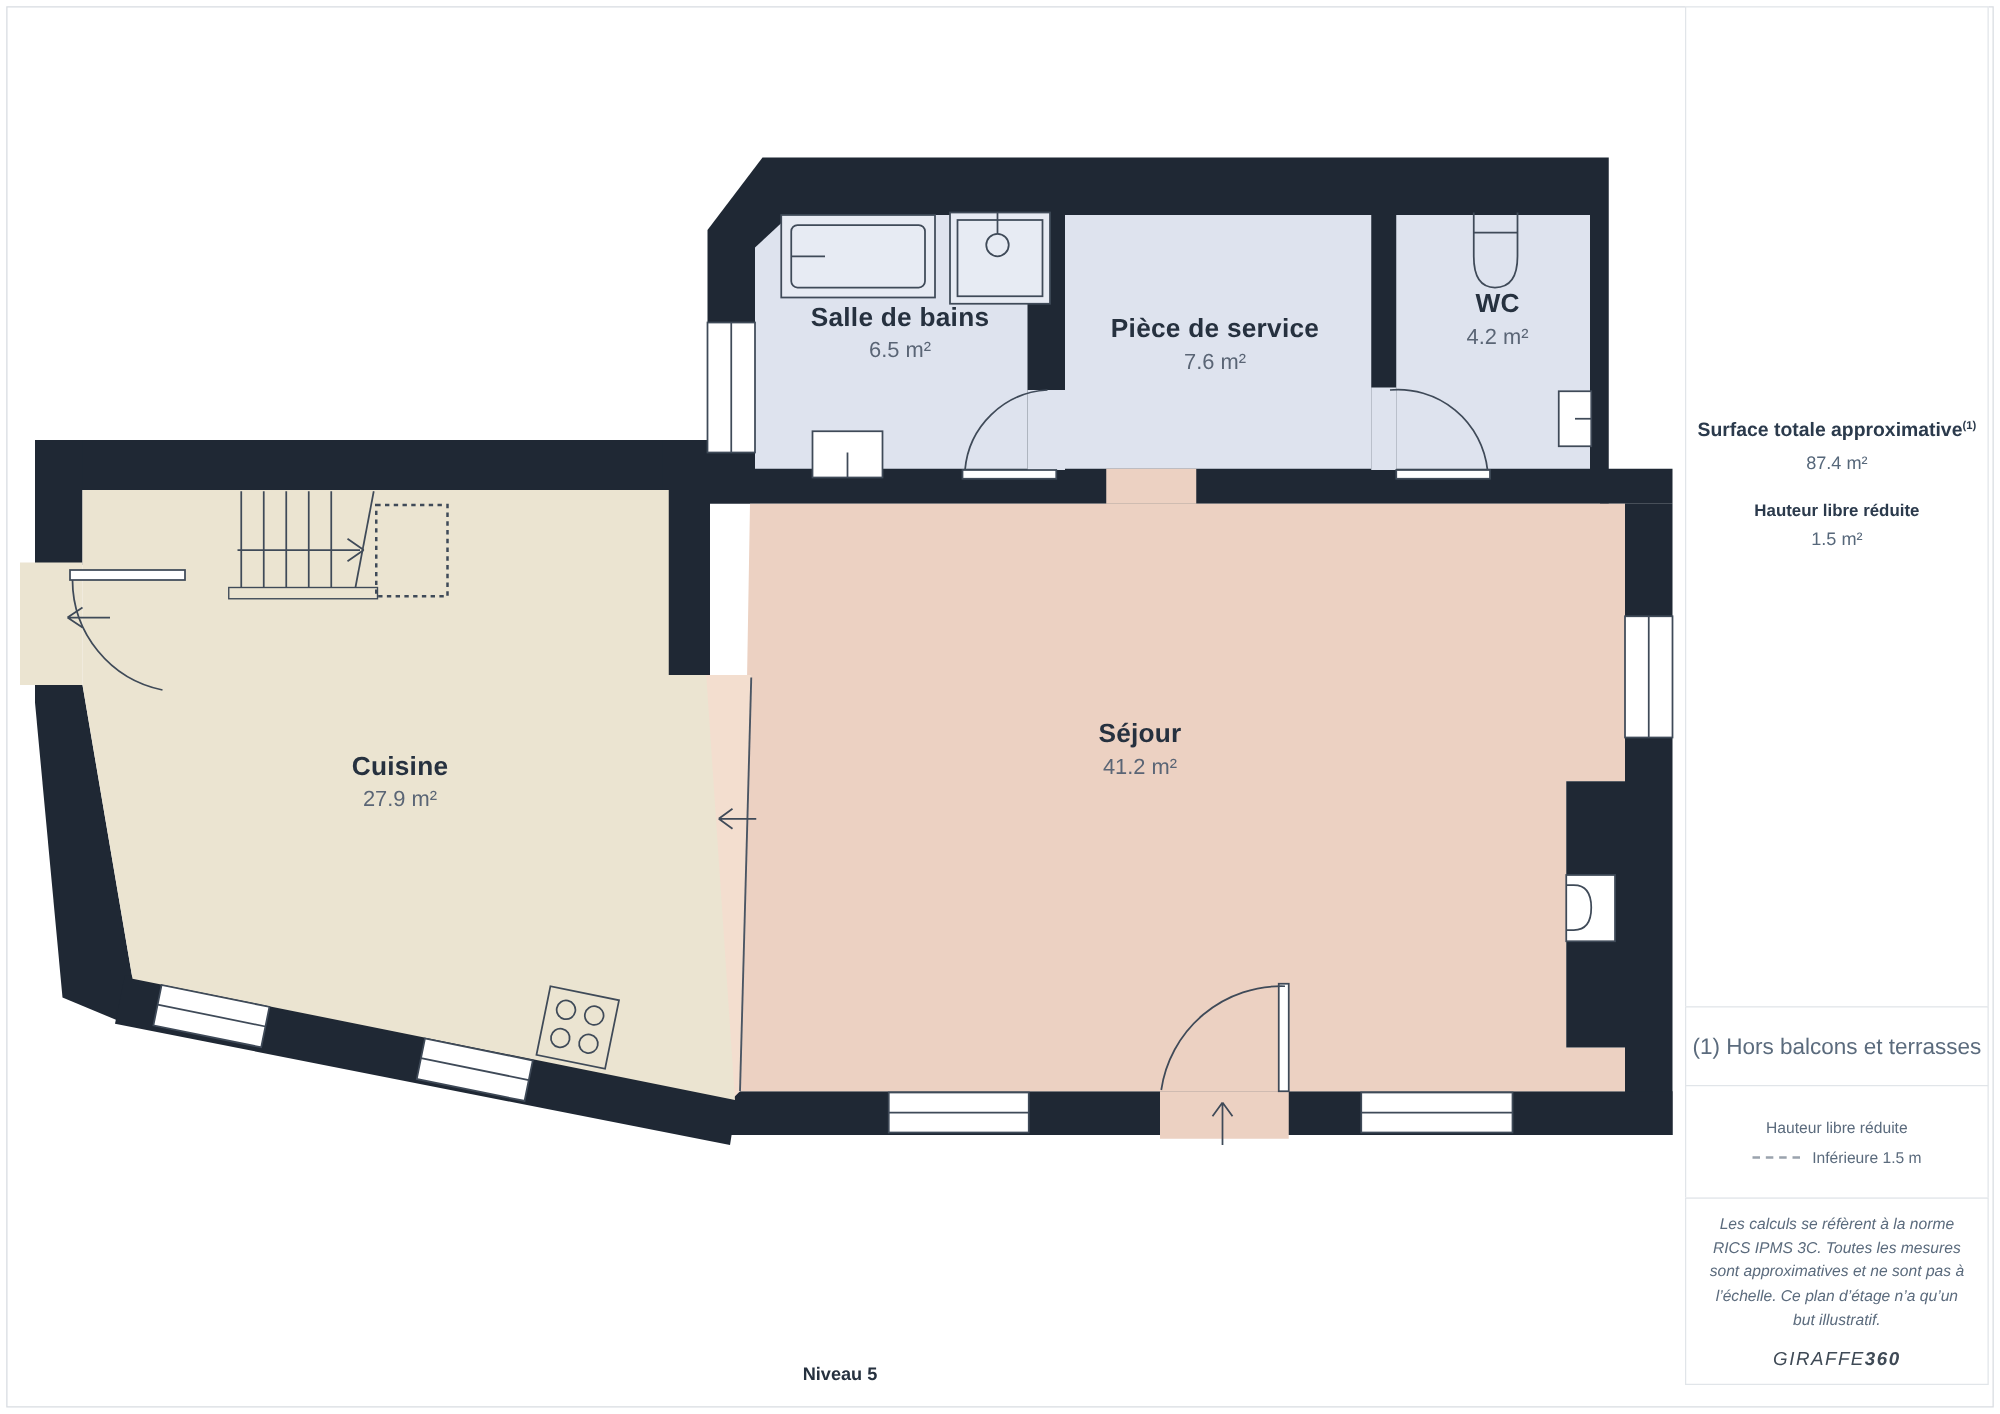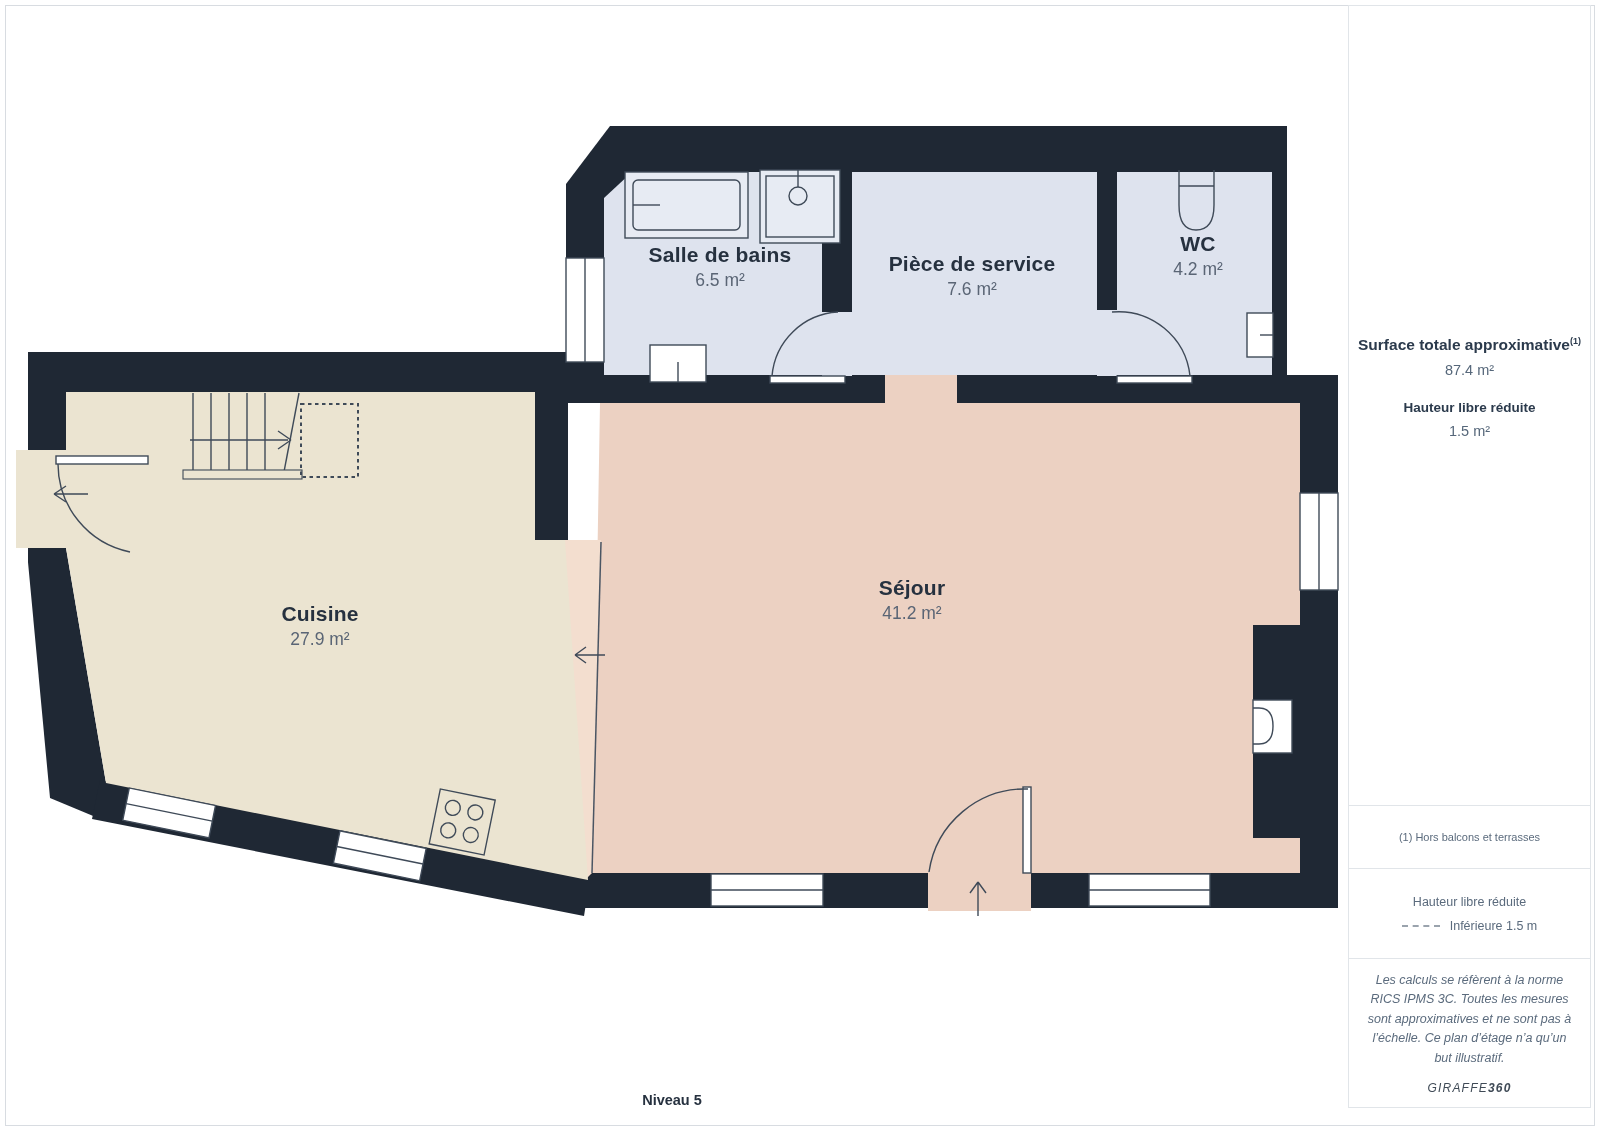--- a/index.html
+++ b/index.html
@@ -17,29 +17,29 @@
        font-weight:bold;font-size:14.5px;color:#26313f;}
   .sidebar-box{position:absolute;left:1348px;width:243px;background:#fff;
        border:1px solid #e1e5e9;box-sizing:border-box;}
   .sb-main{top:5px;height:801px;display:flex;flex-direction:column;
        justify-content:center;align-items:center;padding-bottom:36px;}
   .sb-title{font-weight:bold;font-size:15.5px;color:#2b3a4c;text-align:center;}
   .sb-title sup{font-size:9px;}
   .sb-value{font-size:14.5px;color:#56677a;margin-top:8px;}
   .sb-sub{font-weight:bold;font-size:13.5px;color:#2b3a4c;margin-top:22px;}
   .sb-note{top:805px;height:64px;display:flex;align-items:center;justify-content:center;
-       font-size:11px;color:#5b6b7d;}
+       font-size:18px;color:#5b6b7d;}
   .sb-legend{top:868px;height:91px;display:flex;flex-direction:column;align-items:center;
        justify-content:center;font-size:12.5px;color:#5b6b7d;}
   .legend-row{display:flex;align-items:center;margin-top:10px;}
   .dash-line{display:inline-block;width:38px;border-top:2px dashed #9aa3ad;margin-right:10px;}
   .sb-disclaimer{top:958px;height:150px;display:flex;flex-direction:column;align-items:center;
        justify-content:center;font-style:italic;}
   .disclaimer-text{width:210px;text-align:center;font-size:12.5px;line-height:1.55;color:#5b6b7d;}
-  .brand{margin-top:13px;font-size:12px;color:#3f4a56;letter-spacing:1.2px;text-align:center;}
+  .brand{margin-top:13px;font-size:15px;color:#3f4a56;letter-spacing:1.2px;text-align:center;}
   .brand b{font-weight:bold;}
 </style>
 </head>
 <body>
 
 <div class="page-frame"></div>
 
 <div class="plan-area">
 <svg class="plan-svg" width="1348" height="1131" viewBox="0 0 1348 1131">
   <g fill="#1f2834" stroke="none">

